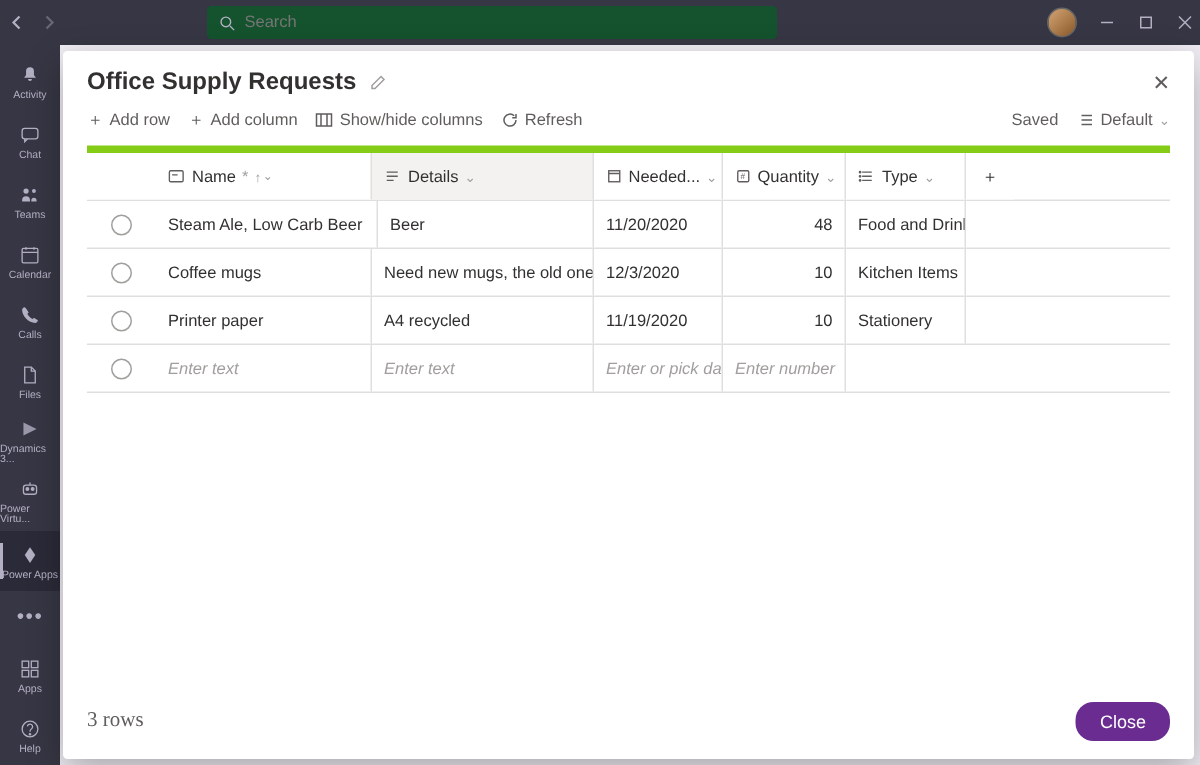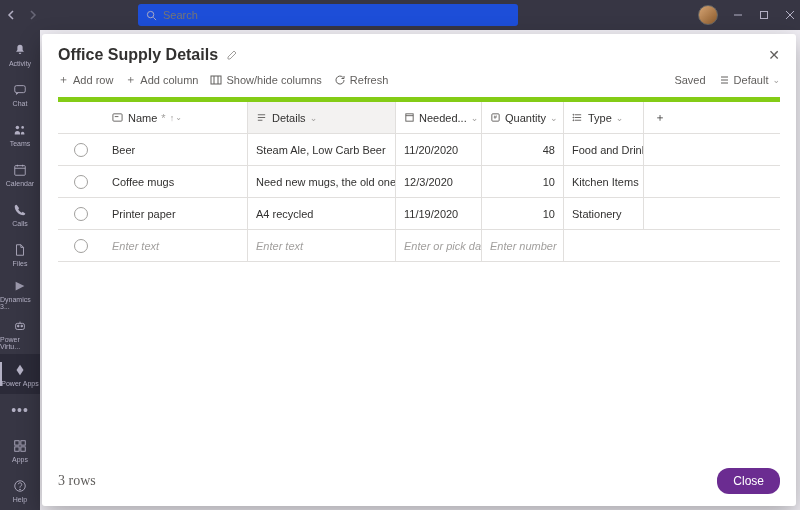--- a/index.html
+++ b/index.html
@@ -2,21 +2,21 @@
 <html><head>
 <meta charset="utf-8">
 <style>
 * { box-sizing: border-box; margin: 0; padding: 0; font-family: "Segoe UI", Arial, sans-serif; }
 body { background: #373644; width: 800px; height: 510px; overflow: hidden; font-size: 11px; color: #323130; }
 
 
 .titlebar { height: 30px; background: #373644; display: flex; align-items: center; padding: 0 4px; }
 .nav-arrows { display: flex; gap: 4px; margin-right: 8px; }
 .nav-arrow { width: 16px; height: 16px; color: #b3b0c4; cursor: pointer; display:flex; align-items:center; justify-content:center; }
-.search-box { flex: 1; max-width: 380px; margin: 0 auto; background: #1d4ed8; height: 22px; border-radius: 3px; display: flex; align-items: center; padding: 0 8px; color: #b3b0c4; }
+.search-box { flex: 1; max-width: 380px; margin: 0 auto; background: #14532d; height: 22px; border-radius: 3px; display: flex; align-items: center; padding: 0 8px; color: #b3b0c4; }
 .search-box input { background: transparent; border: none; color: #b3b0c4; outline: none; font-size: 11px; margin-left: 6px; flex: 1; }
 .win-controls { display: flex; gap: 14px; margin-left: auto; align-items: center; }
 .avatar { width: 20px; height: 20px; border-radius: 50%; background: linear-gradient(135deg,#d4a373,#8b5a2b); border: 1px solid #666; }
 .win-btn { width: 12px; height: 12px; color: #b3b0c4; display:flex; align-items:center; justify-content:center; }
 
 
 .shell { display: flex; height: calc(100% - 30px); }
 .rail { width: 40px; background: #373644; display: flex; flex-direction: column; align-items: center; padding-top: 4px; }
 .rail-item { width: 40px; height: 40px; display: flex; flex-direction: column; align-items: center; justify-content: center; color: #b3b0c4; cursor: pointer; font-size: 7px; gap: 2px; position: relative; }
 .rail-item.active { background: #2b2a38; }
@@ -222,21 +222,21 @@
         </span>
         <span>Help</span>
       </div>
   </div>
 
   <div class="content">
     <div class="tab-strip"></div>
 
     <div class="dialog">
       <div class="dialog-header">
-        <span class="dialog-title">Office Supply Details</span>
+        <span class="dialog-title">Office Supply Requests</span>
         <span class="edit-icon">
             <svg width="12" height="12" viewBox="0 0 12 12" fill="none" stroke="currentColor">
               <path d="M8 2l2 2-6 6H2V8z"></path>
             </svg>
           </span>
         <span class="dialog-close">✕</span>
       </div>
 
       <div class="toolbar">
         <div class="tool-btn">
@@ -343,22 +343,22 @@
           <div class="th col-add">
               <span>＋</span>
             </div>
         </div>
 
         <div id="table-body">
             <div class="trow">
               <div class="td col-radio">
                 <div class="radio-circle"></div>
               </div>
+              <div class="td col-details">Steam Ale, Low Carb Beer</div>
               <div class="td col-name">Beer</div>
-              <div class="td col-details">Steam Ale, Low Carb Beer</div>
               <div class="td col-needed">11/20/2020</div>
               <div class="td col-qty">48</div>
               <div class="td col-type">Food and Drink</div>
             </div>
             <div class="trow">
               <div class="td col-radio">
                 <div class="radio-circle"></div>
               </div>
               <div class="td col-name">Coffee mugs</div>
               <div class="td col-details">Need new mugs, the old ones are...</div>

